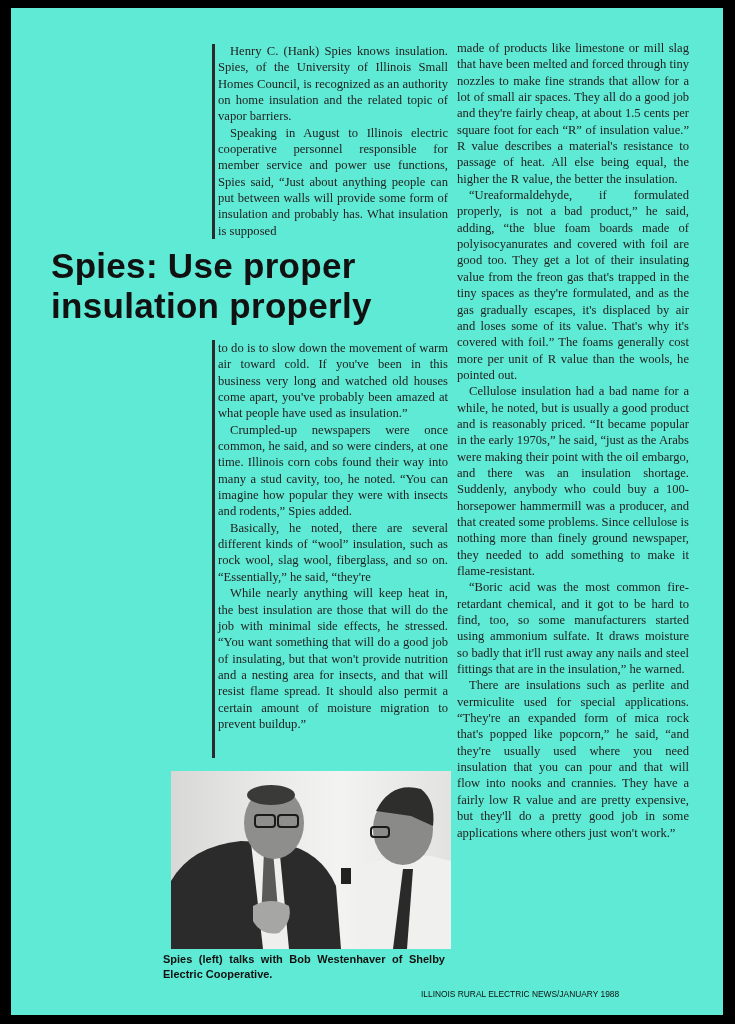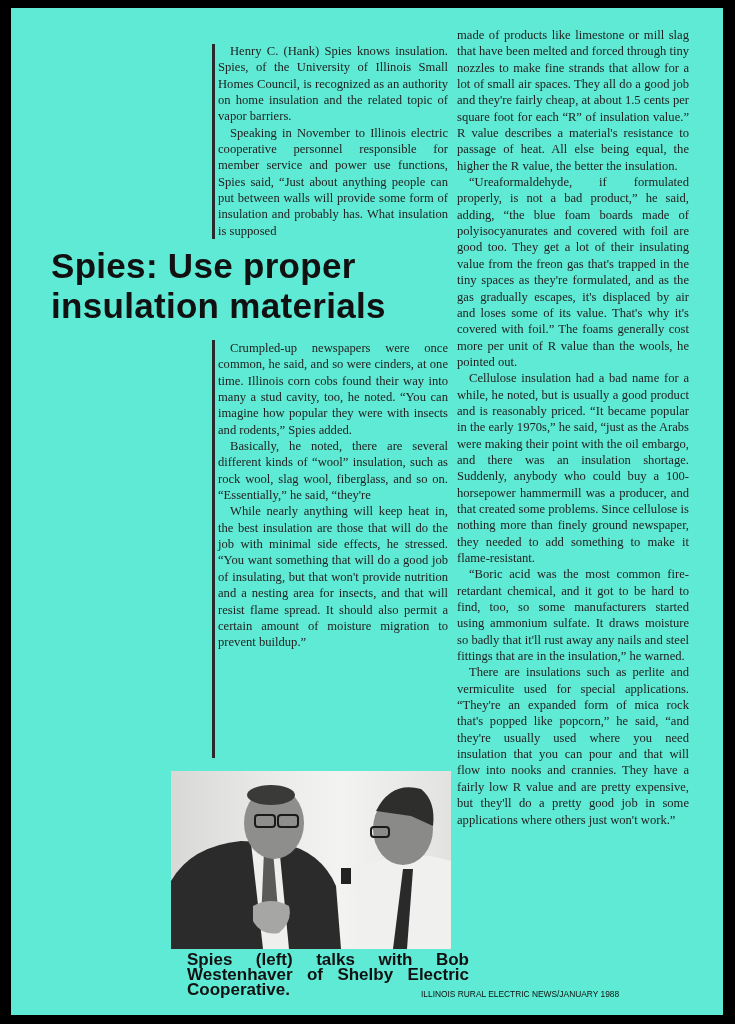--- a/index.html
+++ b/index.html
@@ -17,63 +17,64 @@
     text-align: justify; hyphens: manual;
   }
   .col-text p { margin: 0; text-indent: 12px; }
   .rule {
     position: absolute; width: 3px; background: #2a2a2a;
   }
   #col1a { left: 207px; top: 35px; width: 230px; }
   #rule1a { left: 201px; top: 36px; height: 195px; }
   #col1b { left: 207px; top: 332px; width: 230px; }
   #rule1b { left: 201px; top: 332px; height: 418px; }
-  #col2 { left: 446px; top: 19px; width: 232px; }
+  #col2 { left: 446px; top: 32px; width: 232px; }
   .headline {
     position: absolute; left: 40px; top: 238px; width: 400px;
     font-family: "Liberation Sans", "DejaVu Sans", sans-serif;
     font-weight: bold; font-size: 35px; line-height: 40px;
     text-align: left; color: #111; letter-spacing: 0.3px;
   }
   .photo {
     position: absolute; left: 160px; top: 763px; width: 280px; height: 178px;
     background: linear-gradient(90deg, #d8d8d6 0%, #ececea 40%, #f3f3f1 60%, #e2e2e0 100%);
     overflow: hidden;
   }
   .photo svg { width: 100%; height: 100%; display: block; }
   .caption {
-    position: absolute; left: 176px; top: 944px; width: 282px;
+    position: absolute; left: 152px; top: 944px; width: 282px;
     font-family: "Liberation Sans", "DejaVu Sans", sans-serif;
-    font-weight: bold; font-size: 17px; line-height: 15px; color: #111;
+    font-weight: bold; font-size: 11px; line-height: 15px; color: #111;
     text-align: justify;
   }
   .footer {
     position: absolute; left: 410px; top: 981px; width: 331px;
     font-family: "Liberation Sans", "DejaVu Sans", sans-serif;
     font-size: 8.4px; color: #111; display: flex; justify-content: space-between;
   }
   .footer .pg { font-weight: normal; font-size: 9px; }
 </style>
 </head>
 <body>
 
 <div class="page">
   <div class="rule" id="rule1a"></div>
   <div class="col-text" id="col1a">
     <p>Henry C. (Hank) Spies knows insulation. Spies, of the University of Illinois Small Homes Council, is recognized as an authority on home insulation and the related topic of vapor barriers.</p>
-    <p>Speaking in November to Illinois electric cooperative personnel responsible for member service and power use functions, Spies said, “Just about anything people can put between walls will provide some form of insulation and probably has. What insulation is supposed</p>
+    <p>Speaking in August to Illinois electric cooperative personnel responsible for member service and power use functions, Spies said, “Just about anything people can put between walls will provide some form of insulation and probably has. What insulation is supposed</p>
   </div>
 
   <div class="headline">
     <div>Spies: Use proper</div>
-    <div>insulation materials</div>
+    <div>insulation properly</div>
   </div>
 
   <div class="rule" id="rule1b"></div>
   <div class="col-text" id="col1b">
+    <p style="text-indent:0">to do is to slow down the movement of warm air toward cold. If you've been in this business very long and watched old houses come apart, you've probably been amazed at what people have used as insulation.”</p>
     <p>Crumpled-up newspapers were once common, he said, and so were cinders, at one time. Illinois corn cobs found their way into many a stud cavity, too, he noted. “You can imagine how popular they were with insects and rodents,” Spies added.</p>
     <p>Basically, he noted, there are several different kinds of “wool” insulation, such as rock wool, slag wool, fiberglass, and so on. “Essentially,” he said, “they're</p>
     <p>While nearly anything will keep heat in, the best insulation are those that will do the job with minimal side effects, he stressed. “You want something that will do a good job of insulating, but that won't provide nutrition and a nesting area for insects, and that will resist flame spread. It should also permit a certain amount of moisture migration to prevent buildup.”</p>
   </div>
 
   <div class="col-text" id="col2">
     <p style="text-indent:0">made of products like limestone or mill slag that have been melted and forced through tiny nozzles to make fine strands that allow for a lot of small air spaces. They all do a good job and they're fairly cheap, at about 1.5 cents per square foot for each “R” of insulation value.” R value describes a material's resistance to passage of heat. All else being equal, the higher the R value, the better the insulation.</p>
     <p>“Ureaformaldehyde, if formulated properly, is not a bad product,” he said, adding, “the blue foam boards made of polyisocyanurates and covered with foil are good too. They get a lot of their insulating value from the freon gas that's trapped in the tiny spaces as they're formulated, and as the gas gradually escapes, it's displaced by air and loses some of its value. That's why it's covered with foil.” The foams generally cost more per unit of R value than the wools, he pointed out.</p>
     <p>Cellulose insulation had a bad name for a while, he noted, but is usually a good product and is reasonably priced. “It became popular in the early 1970s,” he said, “just as the Arabs were making their point with the oil embargo, and there was an insulation shortage. Suddenly, anybody who could buy a 100-horsepower hammermill was a producer, and that created some problems. Since cellulose is nothing more than finely ground newspaper, they needed to add something to make it flame-resistant.</p>
     <p>“Boric acid was the most common fire-retardant chemical, and it got to be hard to find, too, so some manufacturers started using ammonium sulfate. It draws moisture so badly that it'll rust away any nails and steel fittings that are in the insulation,” he warned.</p>

